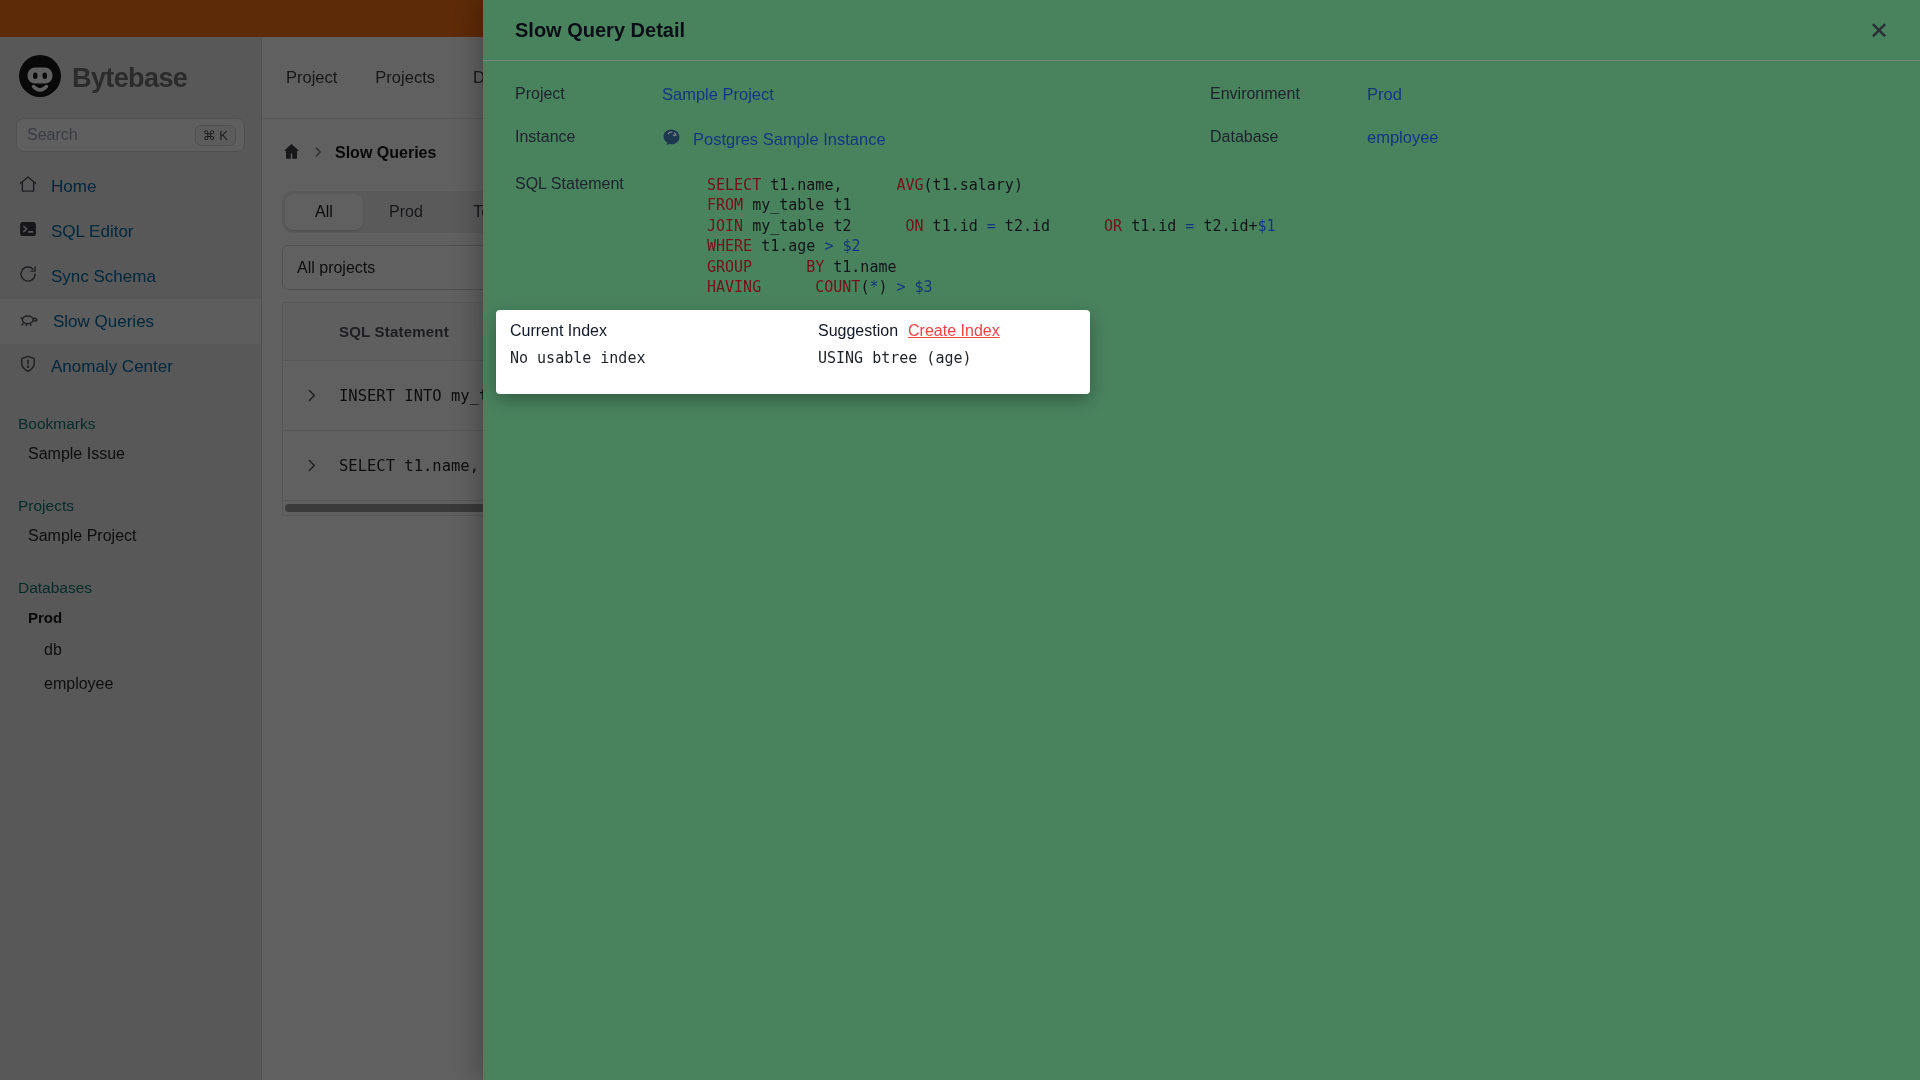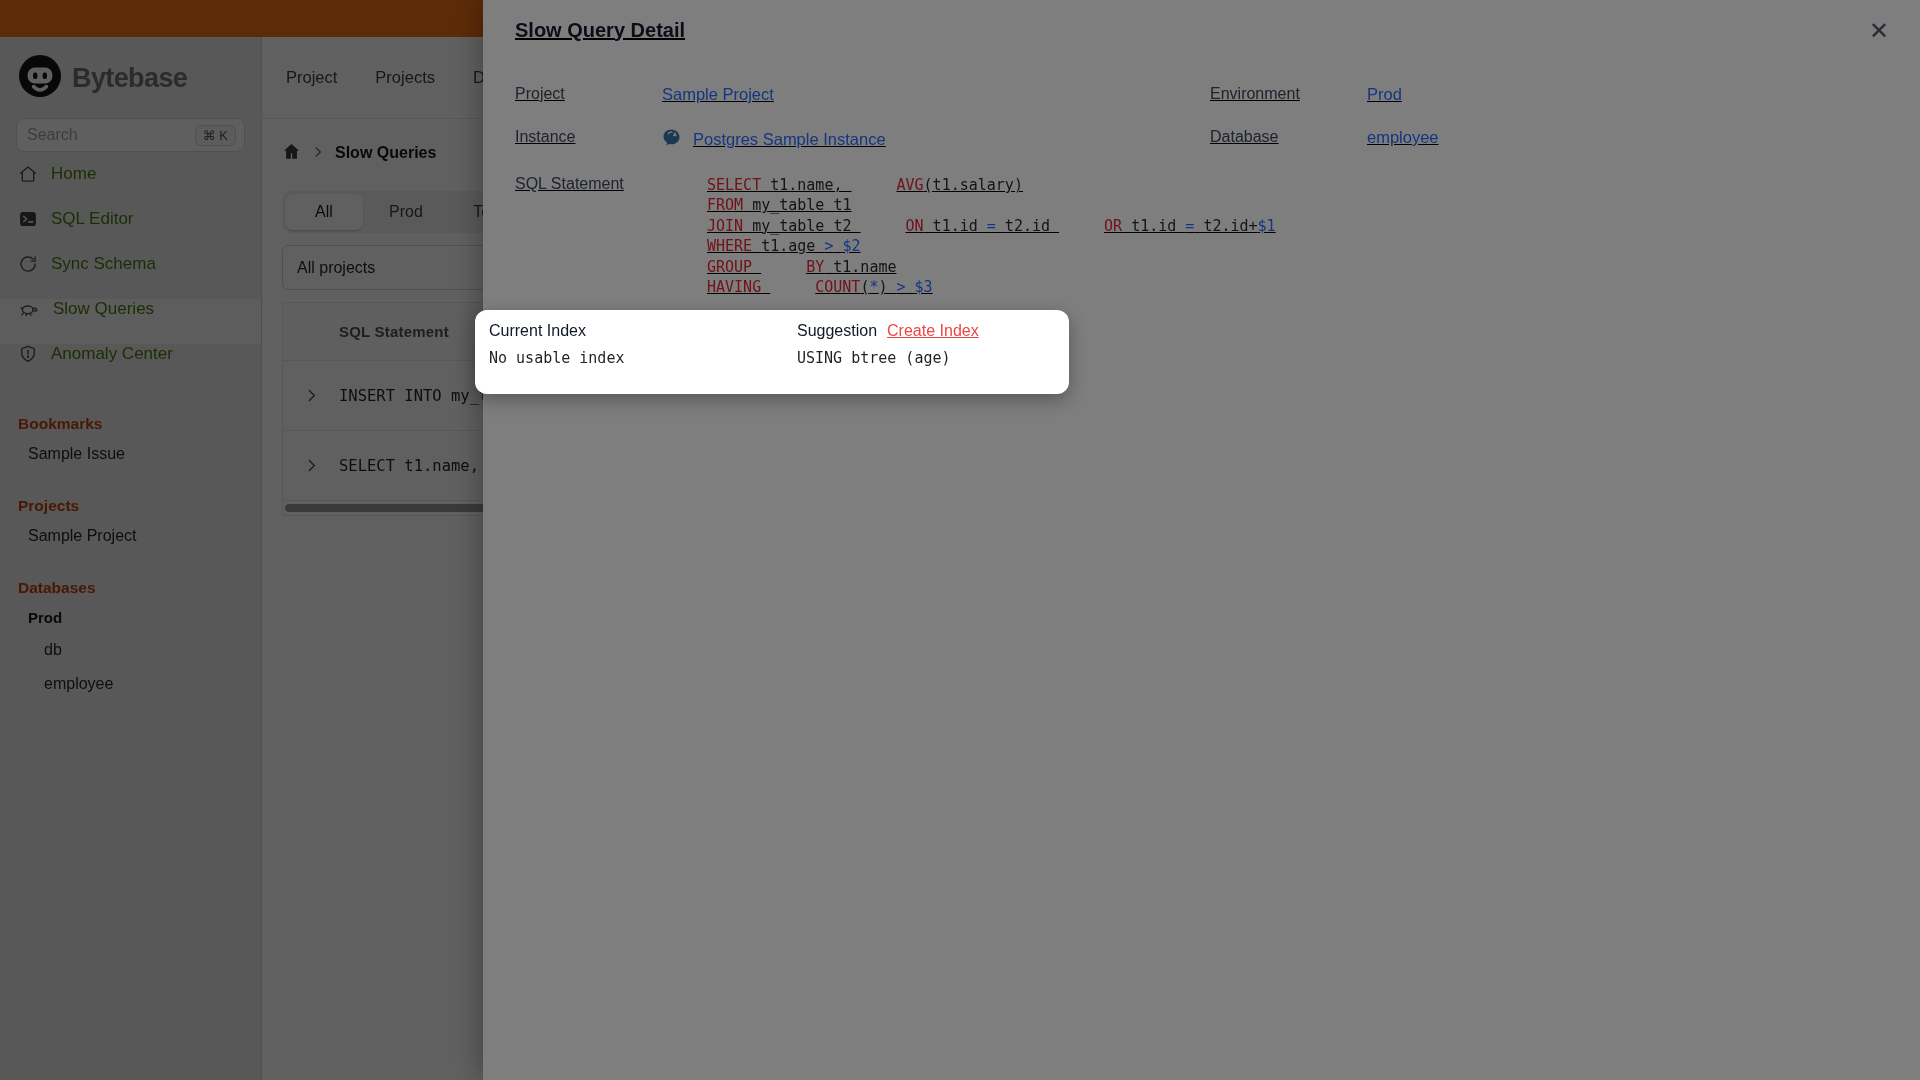--- a/index.html
+++ b/index.html
@@ -13,26 +13,26 @@
   .sidebar { position:absolute; left:0; top:37px; bottom:0; width:262px;
     background:#e9e9eb; border-right:1px solid #d4d4d8; }
   .logo-row { display:flex; align-items:center; gap:10px; padding:17px 16px 10px 18px; }
   .logo-text { font-size:27px; font-weight:800; color:#737373; letter-spacing:-0.6px; }
   .search-box { margin:6px 16px 0 16px; height:34px; background:#fbfbfc;
     border:1px solid #d4d4d8; border-radius:8px; display:flex; align-items:center; padding:0 8px 0 10px; }
   .search-ph { color:#9ca3af; font-size:16px; flex:1; }
   .kbd { font-size:13px; color:#52525b; border:1px solid #d4d4d8; background:#f4f4f5;
     border-radius:6px; padding:2px 7px; white-space:nowrap; }
   .nav-list { margin-top:12px; }
-  .nav-item { height:45px; display:flex; align-items:flex-start; gap:13px; padding:0 18px;
-    font-size:17px; color:#4d7c0f; cursor:pointer; }
+  .nav-item { height:45px; display:flex; align-items:center; gap:13px; padding:0 18px;
+    font-size:17px; color:#0369a1; cursor:pointer; }
   .nav-item.active { background:#f6f6f7; }
   .nav-item svg { flex:0 0 auto; }
   .side-section { margin-top:22px; }
-  .side-label { padding:0 18px; font-size:15.5px; color:#c2410c; height:26px; display:flex; align-items:center;font-weight:bold; }
+  .side-label { padding:0 18px; font-size:15.5px; color:#0f766e; height:26px; display:flex; align-items:center; }
   .side-link { padding:0 18px 0 28px; font-size:16px; color:#27272a; height:34px; display:flex; align-items:center; cursor:pointer; }
   .tree-env { padding:0 18px 0 28px; font-size:15px; font-weight:700; color:#18181b; height:32px; display:flex; align-items:center; }
   .tree-db { padding:0 18px 0 44px; font-size:16px; color:#27272a; height:34px; display:flex; align-items:center; cursor:pointer; }
 
   .topbar { position:absolute; left:262px; right:0; top:37px; height:82px; background:#fff;
     border-bottom:1px solid #e5e7eb; display:flex; align-items:center; gap:38px; padding-left:24px; }
   .nav-link { font-size:16.5px; color:#3f3f46; cursor:pointer; white-space:nowrap; }
 
   .main { position:absolute; left:262px; right:0; top:119px; bottom:0; background:#fff; padding:20px 0 0 10px; }
   .breadcrumb { display:flex; align-items:center; gap:10px; padding-left:10px; height:28px; }
@@ -49,42 +49,42 @@
   .sq-table { margin:12px 0 0 10px; width:760px; border:1px solid #e5e7eb; border-radius:2px; }
   .sq-head { height:58px; display:flex; align-items:center; border-bottom:1px solid #e5e7eb; background:#fcfcfd; }
   .sq-head-label { padding-left:56px; font-size:15px; font-weight:700; color:#52525b; letter-spacing:.2px; }
   .sq-row { height:70px; display:flex; align-items:center; border-bottom:1px solid #e5e7eb; cursor:pointer; }
   .sq-chevron { width:56px; display:flex; justify-content:center; color:#52525b; }
   .sq-sql { font-size:15.5px; color:#27272a; white-space:nowrap; }
   .hscroll { height:8px; background:#9a9a9a; border-radius:4px; margin:3px 2px; width:740px; cursor:grab; }
 
   
   .overlay1 { position:absolute; inset:0; background:rgba(0,0,0,0.31); z-index:10; }
-  .modal { position:absolute; left:483px; right:0; top:0; bottom:0; background:#e5e5e5; z-index:20;
-    box-shadow:-6px 0 24px rgba(0,0,0,.25);text-decoration:underline; }
+  .modal { position:absolute; left:483px; right:0; top:0; bottom:0; background:#86efac; z-index:20;
+    box-shadow:-6px 0 24px rgba(0,0,0,.25); }
   .modal-header { height:61px; border-bottom:1px solid #e5e7eb; display:flex; align-items:center; padding:0 32px; }
   .modal-title { font-size:20px; font-weight:700; color:#111827; }
   .modal-close { position:absolute; right:26px; top:16px; width:30px; height:30px; display:flex;
     align-items:center; justify-content:center; font-size:24px; color:#4b5563; cursor:pointer; line-height:1; }
   .modal-body { padding:24px 32px 0 32px; }
   .field-grid { display:grid; grid-template-columns:147px 548px 157px auto; margin-bottom:24px; }
   .f-label { font-size:16px; color:#374151; }
   .f-value { font-size:16.5px; color:#1f2937; }
   a.link { color:#2563eb; text-decoration:none; cursor:pointer; }
   .inst-value { display:flex; align-items:center; gap:12px; }
   .sql-grid { display:grid; grid-template-columns:147px auto; }
   .code { font-family:"DejaVu Sans Mono", monospace; font-size:15px; line-height:20.4px; color:#24292f; white-space:pre; }
   .code .k { color:#cf222e;margin-left:45px; }
   .code .o { color:#2563eb; }
 
   .overlay2 { position:absolute; inset:0; background:rgba(0,0,0,0.45); z-index:30; }
 
   
-  .popup { position:absolute; left:475px; top:310px; width:594px; height:84px; background:#fff;
-    border-radius:12px; z-index:40; box-shadow:0 6px 18px rgba(0,0,0,.3); padding:12px 14px; }
+  .popup { position:absolute; left:496px; top:310px; width:594px; height:84px; background:#fff;
+    border-radius:4px; z-index:40; box-shadow:0 6px 18px rgba(0,0,0,.3); padding:12px 14px; }
   .pop-row { display:flex; align-items:center; }
   .pop-row + .pop-row { margin-top:9px; }
   .pop-left { width:308px; }
   .pop-right { flex:1; display:flex; align-items:center; }
   .pop-head { font-size:16px; font-weight:500; color:#111827; }
   .pop-val { font-family:"DejaVu Sans Mono", monospace; font-size:15px; color:#1f2328; }
   .create-link { color:#ef4444; text-decoration:underline; font-size:16px; margin-left:10px; cursor:pointer; }
 </style>
 </head>
 <body>

